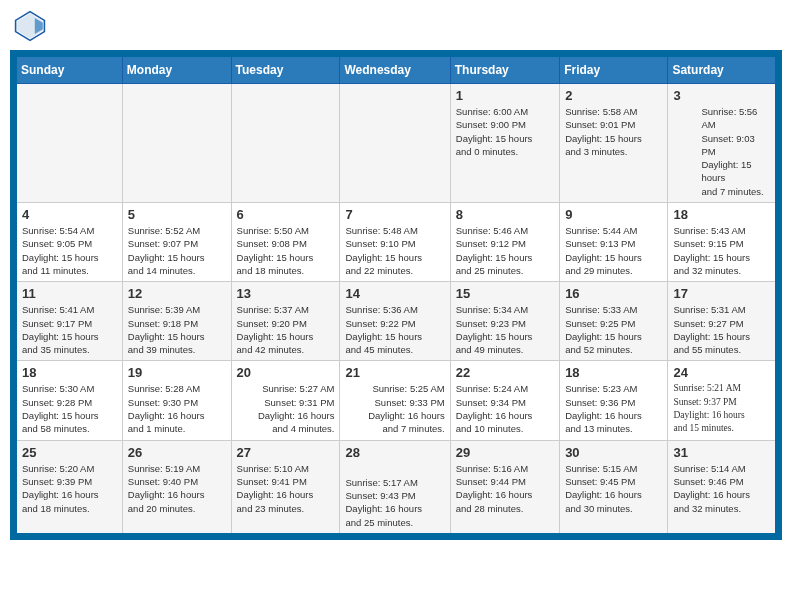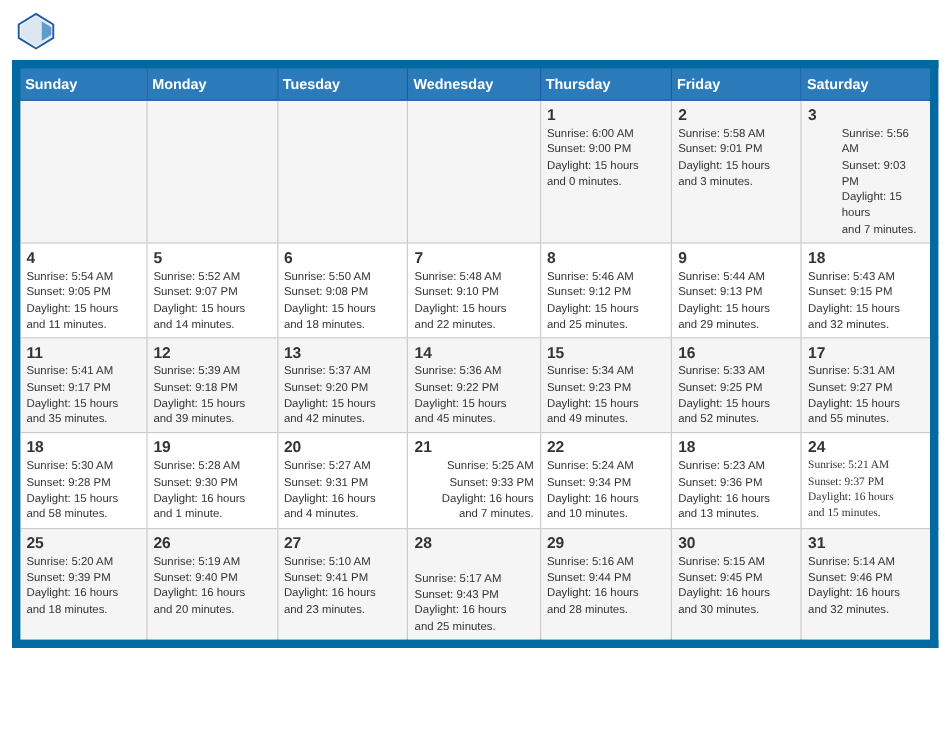--- a/index.html
+++ b/index.html
@@ -271,21 +271,21 @@
         </td>
         <td>
           <span class="day-number">19</span>
           <div class="cell-info" style="white-space: pre-line;">Sunrise: 5:28 AM
 Sunset: 9:30 PM
 Daylight: 16 hours
 and 1 minute.</div>
         </td>
         <td>
           <span class="day-number">20</span>
-          <div class="cell-info" style="white-space: pre-line;">Sunrise: 5:27 AM
+          <div class="cell-info" style="white-space: pre-line; text-align: right;">Sunrise: 5:27 AM
 Sunset: 9:31 PM
 Daylight: 16 hours
 and 4 minutes.</div>
         </td>
         <td>
           <span class="day-number">21</span>
           <div class="cell-info" style="white-space: pre-line; text-align: right;">Sunrise: 5:25 AM
 Sunset: 9:33 PM
 Daylight: 16 hours
 and 7 minutes.</div>

